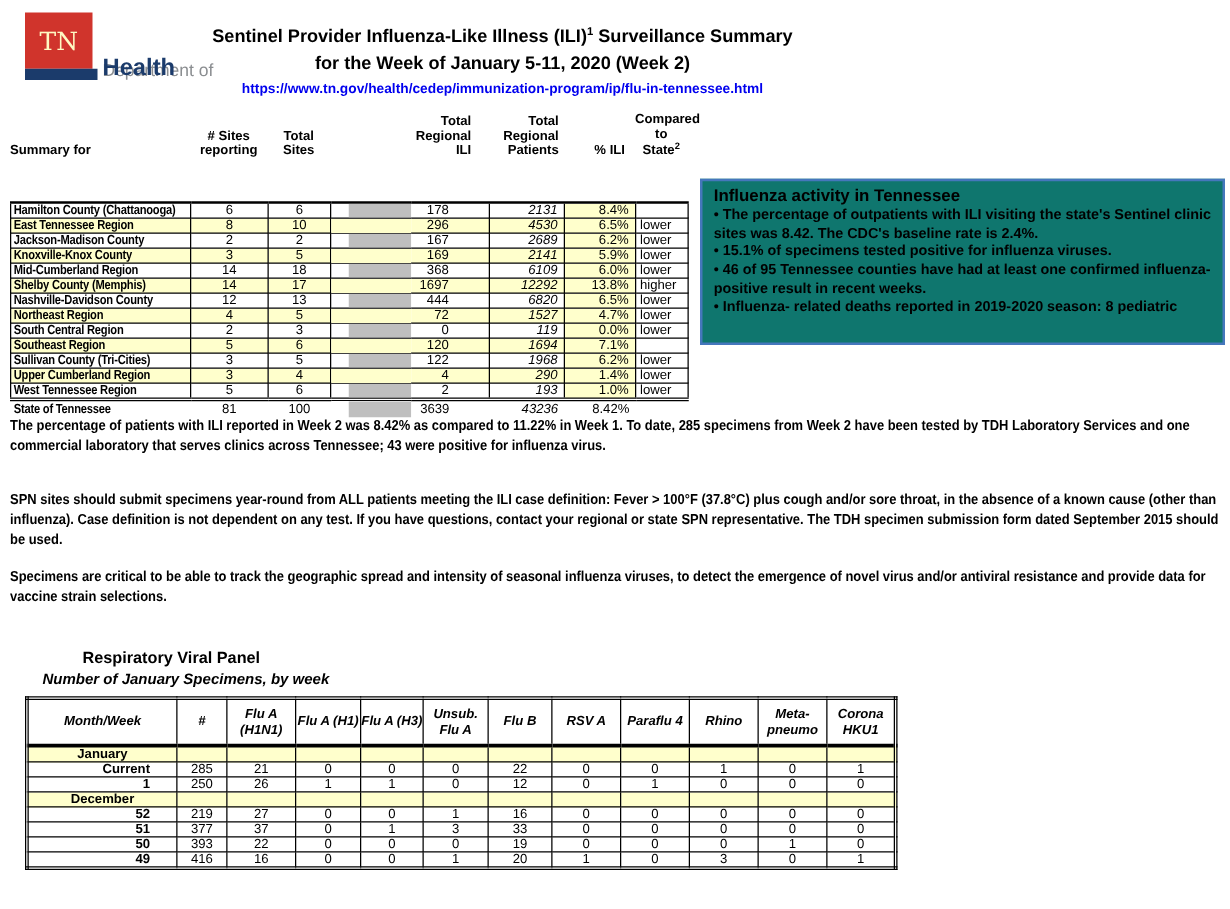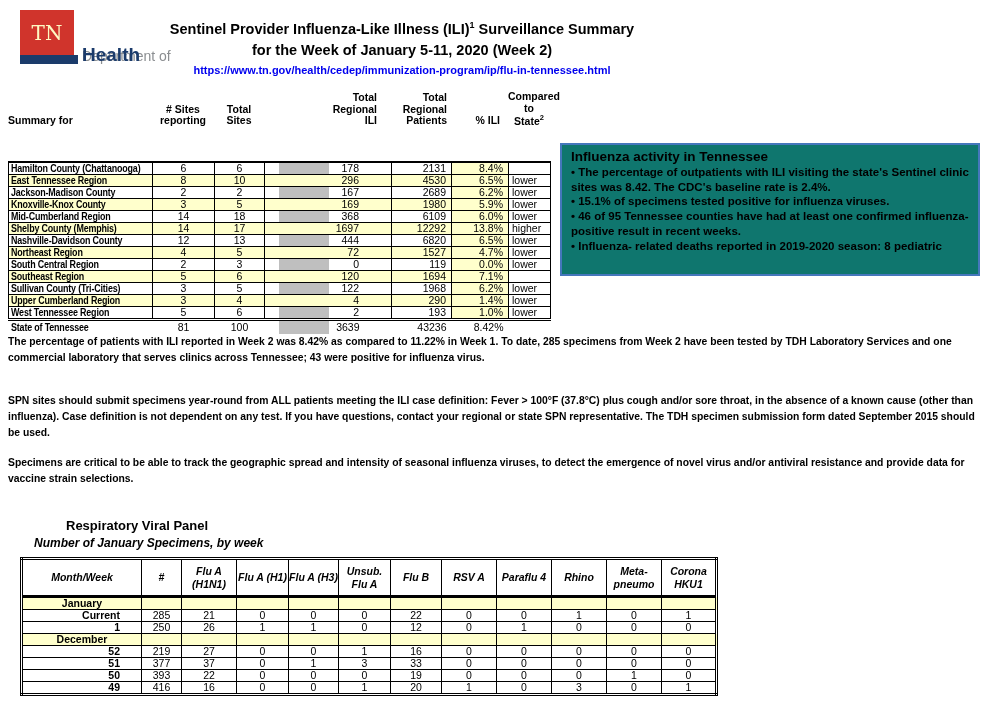--- a/index.html
+++ b/index.html
@@ -40,21 +40,21 @@
   .sum-table { position:absolute; left:8px; top:127px; width:542px;margin-top:34px; }
   .sum-table td { border:1px solid #000; height:11px; line-height:11px; font-size:10.5px;
     overflow:hidden; white-space:nowrap; }
   .sum-table tr:first-child td { border-top:2px solid #000; }
   .sum-table tr.lastdata td { border-bottom:3px double #000; }
   .cname { padding-left:2px; font-weight:bold; }
   .squish { display:inline-block; transform:scaleX(0.85); transform-origin:0 50%; letter-spacing:-0.2px; }
   .ctr { text-align:center; }
   .cspacer { border-left:1px solid #000; border-right:none !important; position:relative; }
   .rili { border-left:none !important; text-align:right; padding-right:32px; }
-  .rpat { text-align:right; padding-right:5px; }
+  .rpat { text-align:right; padding-right:5px;font-style:italic; }
   .cpct { text-align:right; padding-right:5px; background:var(--yellow); border-right:2px solid #000; }
   .ccmp { border-left:3px double #000; font-size:10px; padding-left:3px; background:#fff !important; }
   tr.yrow td { background:var(--yellow); }
   .grayblock { position:absolute; right:0; top:0; bottom:0; width:50px; background:var(--gray); }
   tr.trow td { border:none; font-size:10.5px; height:13px; line-height:13px; background:#fff !important; }
   tr.trow .cpct { background:#fff !important; border-right:none; }
   tr.trow .ccmp { border-left:none; }
 
   
   .infobox { position:absolute; left:560px; top:143px; width:420px; height:133px;
@@ -162,21 +162,21 @@
           <td class="rpat">2689</td>
           <td class="cpct">6.2%</td>
           <td class="ccmp">lower</td>
         </tr>
         <tr class="yrow">
           <td class="cname"><span class="squish">Knoxville-Knox County</span></td>
           <td class="ctr">3</td>
           <td class="ctr">5</td>
           <td class="cspacer"></td>
           <td class="rili">169</td>
-          <td class="rpat">1980</td>
+          <td class="rpat">2141</td>
           <td class="cpct">5.9%</td>
           <td class="ccmp">lower</td>
         </tr>
         <tr class="wrow">
           <td class="cname"><span class="squish">Mid-Cumberland Region</span></td>
           <td class="ctr">14</td>
           <td class="ctr">18</td>
           <td class="cspacer">
             <div class="grayblock"></div>
           </td>

